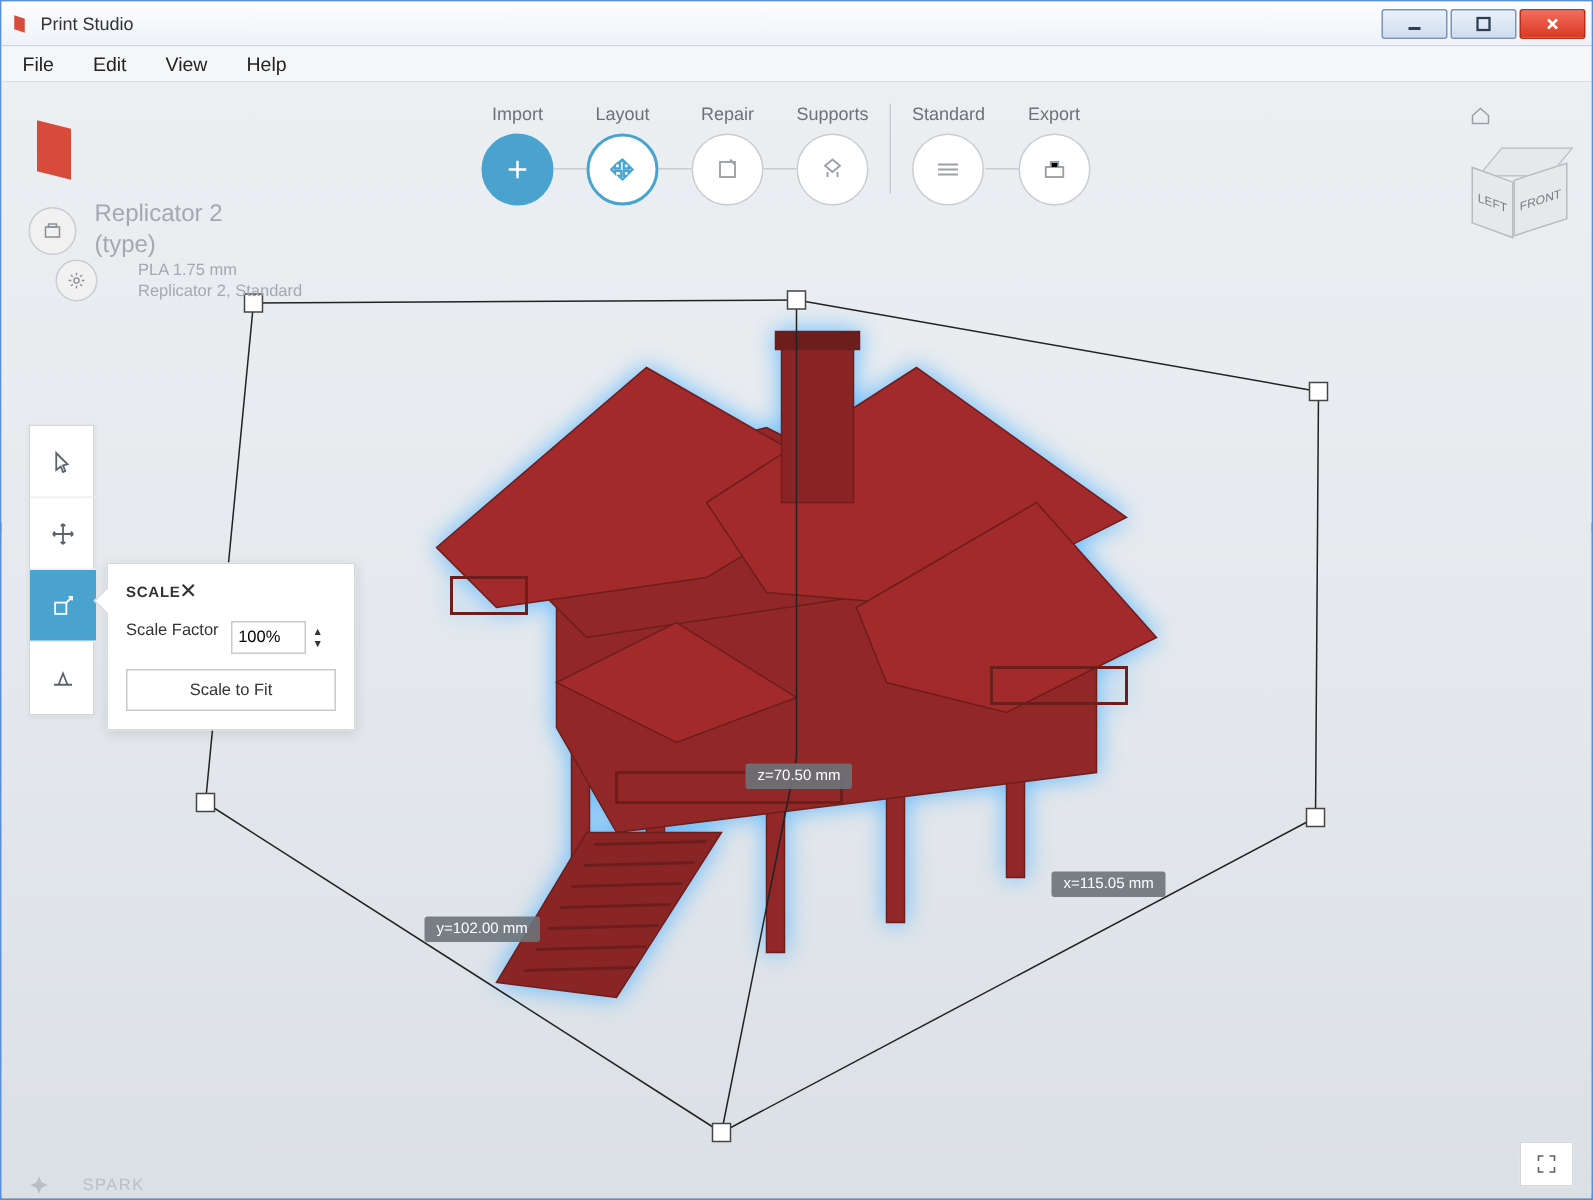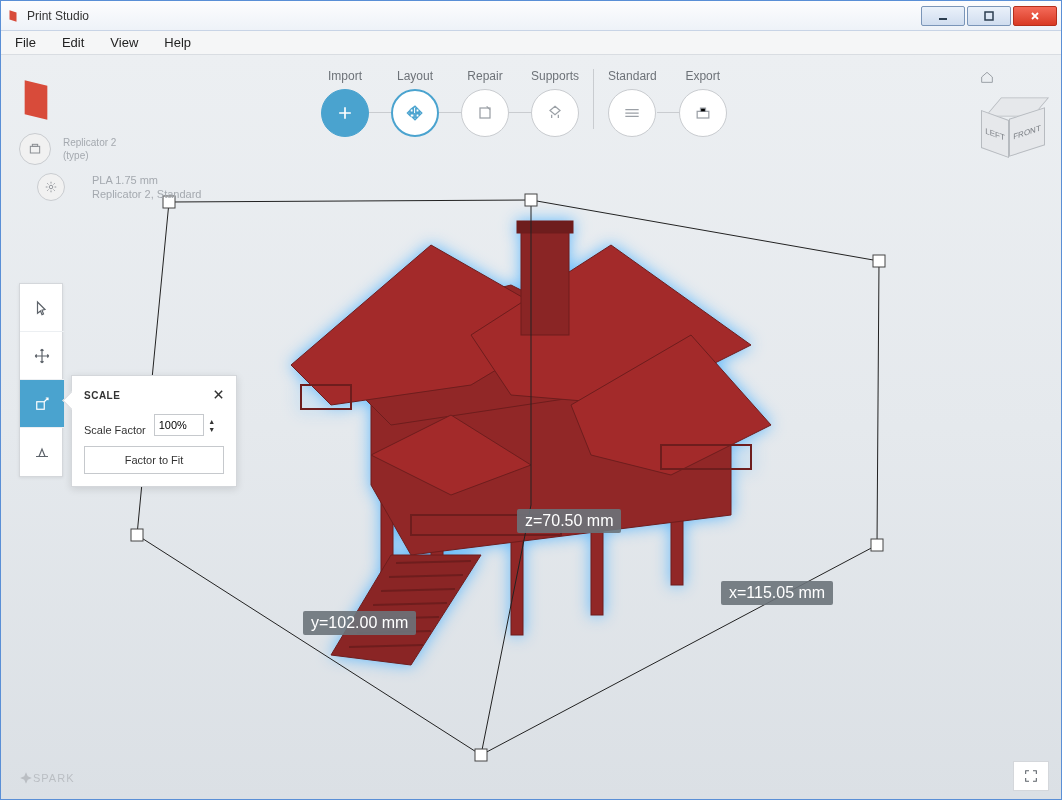--- a/index.html
+++ b/index.html
@@ -24,21 +24,21 @@
 
     
     .brand { position: absolute; left: 18px; top: 22px; display: flex; gap: 10px; align-items: flex-start; }
     .brand-logo svg { width: 34px; height: 46px; }
     .brand-text { letter-spacing: 0.5px; }
     .brand-line1 { font-size: 14px; color: #2c2c2c; font-weight: 400; }
     .brand-line2 { font-size: 17px; color: #2c2c2c; font-weight: 300; letter-spacing: 1px; }
 
     .printer-row { position: absolute; left: 18px; top: 78px; display: flex; align-items: center; gap: 12px; }
     .round-btn-sm { width: 32px; height: 32px; border: 1px solid #c9ccd0; border-radius: 50%; background: #f1f1f1; display: flex; align-items: center; justify-content: center; }
-    .printer-meta { color: #a4a9af; font-size: 10px; line-height: 1.3; }
+    .printer-meta { color: #a4a9af; font-size: 16px; line-height: 1.3; }
 
     .material-row { position: absolute; left: 36px; top: 118px; display: flex; align-items: center; gap: 27px; }
     .gear-btn { width: 28px; height: 28px; border: 1px solid #c9ccd0; border-radius: 50%; background: #f1f1f1; display: flex; align-items: center; justify-content: center; }
     .material-meta { color: #a4a9af; font-size: 11px; line-height: 1.3; }
 
     
     .steps { position: absolute; top: 14px; left: 320px; display: flex; align-items: flex-start; }
     .step { display: flex; flex-direction: column; align-items: center; gap: 6px; }
     .step-label { font-size: 12px; color: #6d7278; }
     .step-circle { width: 48px; height: 48px; border-radius: 50%; border: 1px solid #c9ccd0; background: #fff; display: flex; align-items: center; justify-content: center; }
@@ -61,24 +61,24 @@
     .left-toolbar { position: absolute; left: 18px; top: 228px; width: 44px; background: #fff; border: 1px solid #d4d7db; box-shadow: 0 1px 3px rgba(0,0,0,0.08); }
     .tool { width: 44px; height: 48px; display: flex; align-items: center; justify-content: center; border-bottom: 1px solid #eceff2; }
     .tool:last-child { border-bottom: none; }
     .tool.active { background: #4aa3cf; }
     .tool svg { width: 18px; height: 18px; color: #5d636a; }
     .tool.active svg { color: #fff; }
 
     
     .popover { position: absolute; left: 70px; top: 320px; width: 166px; background: #fff; border: 1px solid #d4d7db; box-shadow: 0 2px 8px rgba(0,0,0,0.12); padding: 10px 12px 12px; }
     .popover::before { content: ""; position: absolute; left: -7px; top: 18px; width: 12px; height: 12px; background: #fff; border-left: 1px solid #d4d7db; border-bottom: 1px solid #d4d7db; transform: rotate(45deg); }
-    .popover-head { display: flex; align-items: center; justify-content: space-between; margin-bottom: 10px; }
+    .popover-head { display: flex; align-items: center; margin-bottom: 10px; }
     .popover-title { font-size: 10px; font-weight: 600; letter-spacing: 0.5px; color: #333; }
     .close-x svg { width: 11px; height: 11px; color: #333; }
-    .scale-row { display: flex; align-items: flex-end; gap: 8px; margin-bottom: 10px; }
+    .scale-row { display: flex; align-items: flex-start; gap: 8px; margin-bottom: 10px; }
     .scale-label { font-size: 11px; color: #333; }
     .scale-input-wrap { position: relative; display: flex; align-items: center; }
     .scale-input { width: 50px; height: 22px; border: 1px solid #c6c9cd; font-size: 11px; padding: 0 4px; }
     .spinner { display: flex; flex-direction: column; margin-left: 3px; }
     .spinner span { width: 10px; height: 8px; display: flex; align-items: center; justify-content: center; font-size: 7px; color: #333; cursor: pointer; }
     .fit-btn { width: 100%; height: 28px; border: 1px solid #c6c9cd; background: #fff; font-size: 11px; color: #333; cursor: pointer; }
 
     
     .scene { position: absolute; inset: 0; z-index: -1; }
     .build-plate { position: absolute; left: -120px; right: -120px; bottom: -80px; top: 300px; background:
@@ -90,24 +90,24 @@
 
     
     .model { position: absolute; left: 230px; top: 130px; width: 560px; height: 500px; filter: drop-shadow(0 0 8px rgba(80,180,255,0.9)); }
     .model svg { width: 100%; height: 100%; }
 
     
     .bbox { position: absolute; pointer-events: none; }
     .bbox svg { position: absolute; inset: 0; width: 1062px; height: 744px; }
 
     
-    .dim-label { position: absolute; background: rgba(108,115,122,0.9); color: #fff; font-size: 16px; padding: 3px 8px; border-radius: 2px; margin-left: 20px; }
-
-    
-    .spark { position: absolute; left: 18px; bottom: 14px; color: #babec3; font-size: 11px; letter-spacing: 1px; display: flex; align-items: center; gap: 0; }
+    .dim-label { position: absolute; background: rgba(108,115,122,0.9); color: #fff; font-size: 10px; padding: 3px 8px; border-radius: 2px; }
+
+    
+    .spark { position: absolute; left: 18px; bottom: 2px; color: #babec3; font-size: 11px; letter-spacing: 1px; display: flex; align-items: center; gap: 22px; }
     .spark svg { width: 14px; height: 14px; }
 
     .corner-btn { position: absolute; right: 12px; bottom: 8px; width: 36px; height: 30px; background: #fff; border: 1px solid #d4d7db; display: flex; align-items: center; justify-content: center; }
     .corner-btn svg { width: 16px; height: 16px; color: #5d636a; }
   </style>
 </head>
 <body>
 
 <div class="titlebar">
   <span class="titlebar-icon">
@@ -356,21 +356,21 @@
     <div class="scale-row">
       <span class="scale-label">Scale Factor</span>
       <div class="scale-input-wrap">
         <input class="scale-input" value="100%" style="">
         <div class="spinner">
           <span>▲</span>
           <span>▼</span>
         </div>
       </div>
     </div>
-    <button class="fit-btn">Factor to Fit</button>
+    <button class="fit-btn">Scale to Fit</button>
   </div>
 
   <div class="spark">
     <svg viewBox="0 0 24 24">
         <path fill="currentColor" d="M12 2l3 7 7 3-7 3-3 7-3-7-7-3 7-3z"></path>
       </svg>
     <span>SPARK</span>
   </div>
 
   <div class="corner-btn">

